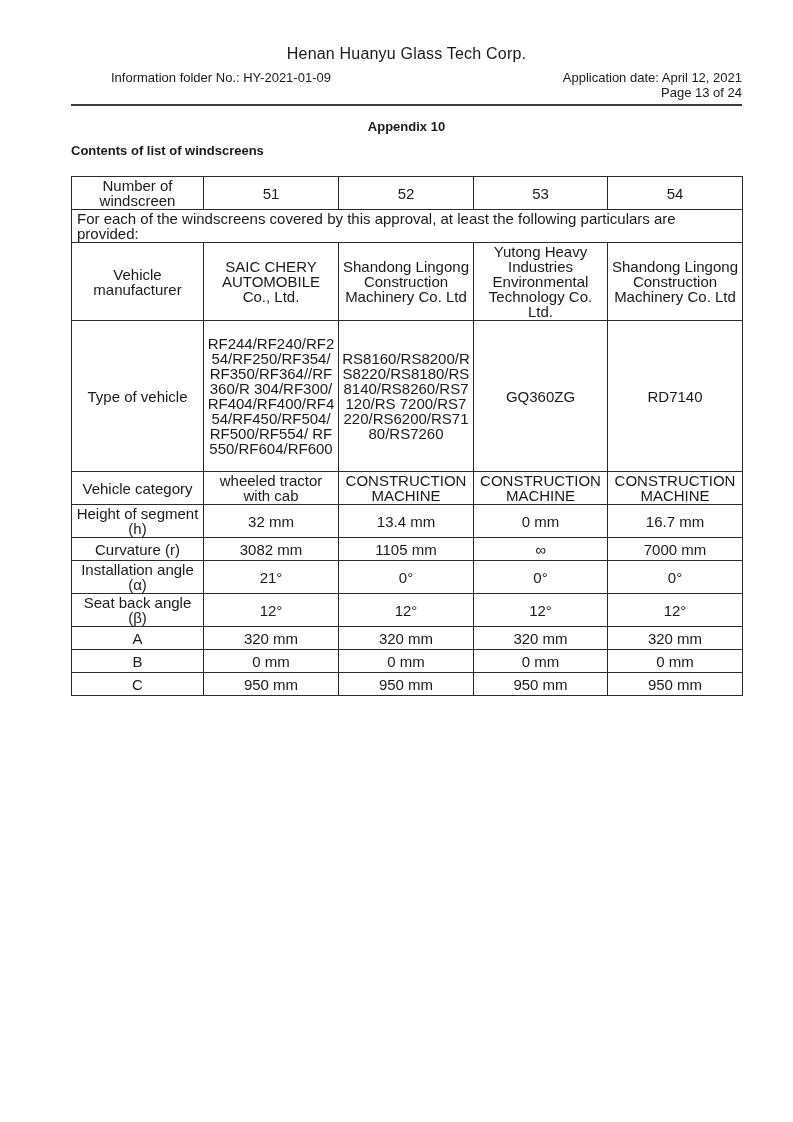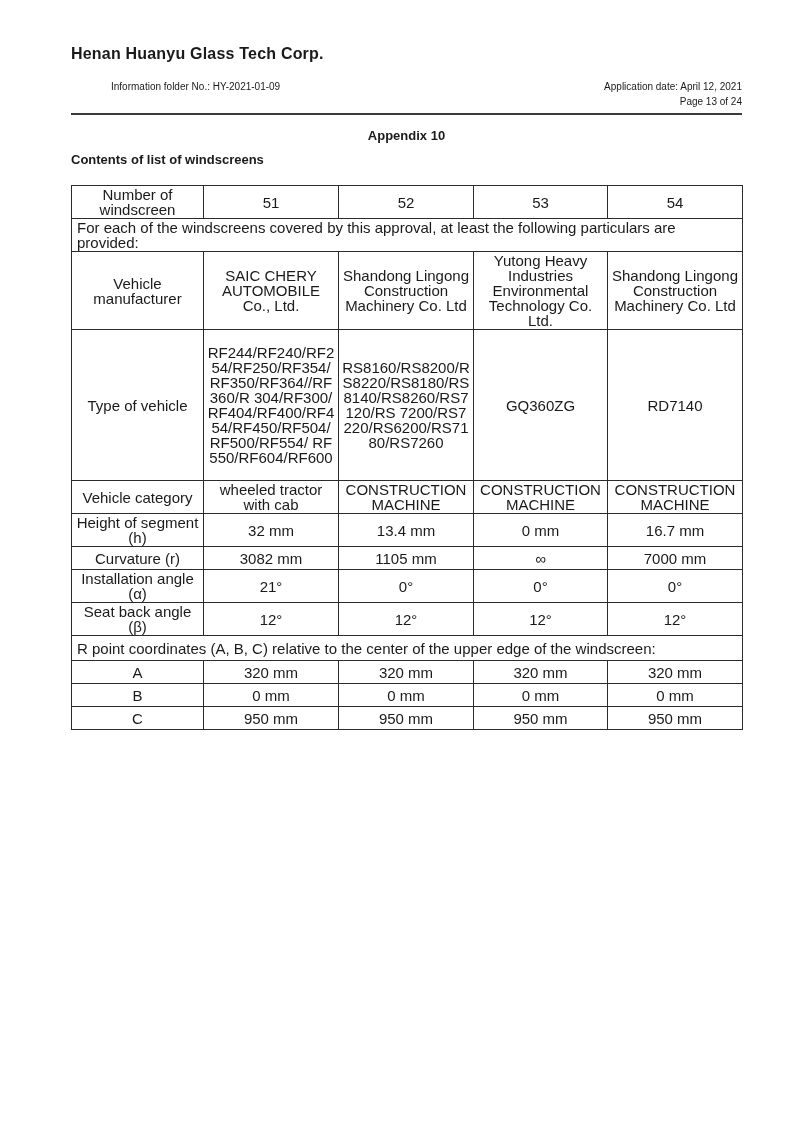--- a/index.html
+++ b/index.html
@@ -13,32 +13,32 @@
     font-family: "Liberation Sans", sans-serif;
     color: #1a1a1a;
     position: relative;
     overflow: hidden;
   }
   .page {
     padding: 45px 51px 0 71px; 
     box-sizing: border-box;
   }
   .company-title {
-    text-align: left;
-    font-weight: bold;
+    text-align: center;
+    font-weight: normal;
     font-size: 16px;
     line-height: 18px;
     letter-spacing: 0.2px;
   }
   .info-row {
-    margin-top: 16px;
+    margin-top: 7px;
     display: flex;
     justify-content: space-between;
     align-items: flex-start;
-    font-size: 10px;
+    font-size: 13px;
     line-height: 15px;
   }
   .info-left {
     margin-left: 40px;
     white-space: nowrap;
   }
   .info-right {
     text-align: right;
     white-space: nowrap;
   }
@@ -192,23 +192,20 @@
     </tr>
 
     <tr class="r-seat">
       <td>Seat back angle (β)</td>
       <td class="data-cell">12°</td>
       <td class="data-cell">12°</td>
       <td class="data-cell">12°</td>
       <td class="data-cell">12°</td>
     </tr>
 
-    <tr class="r-span2">
-      <td class="span-cell" colspan="5">R point coordinates (A, B, C) relative to the center of the upper edge of the windscreen:</td>
-    </tr>
 
     <tr class="r-a">
       <td>A</td>
       <td class="data-cell">320 mm</td>
       <td class="data-cell">320 mm</td>
       <td class="data-cell">320 mm</td>
       <td class="data-cell">320 mm</td>
     </tr>
 
     <tr class="r-b">

